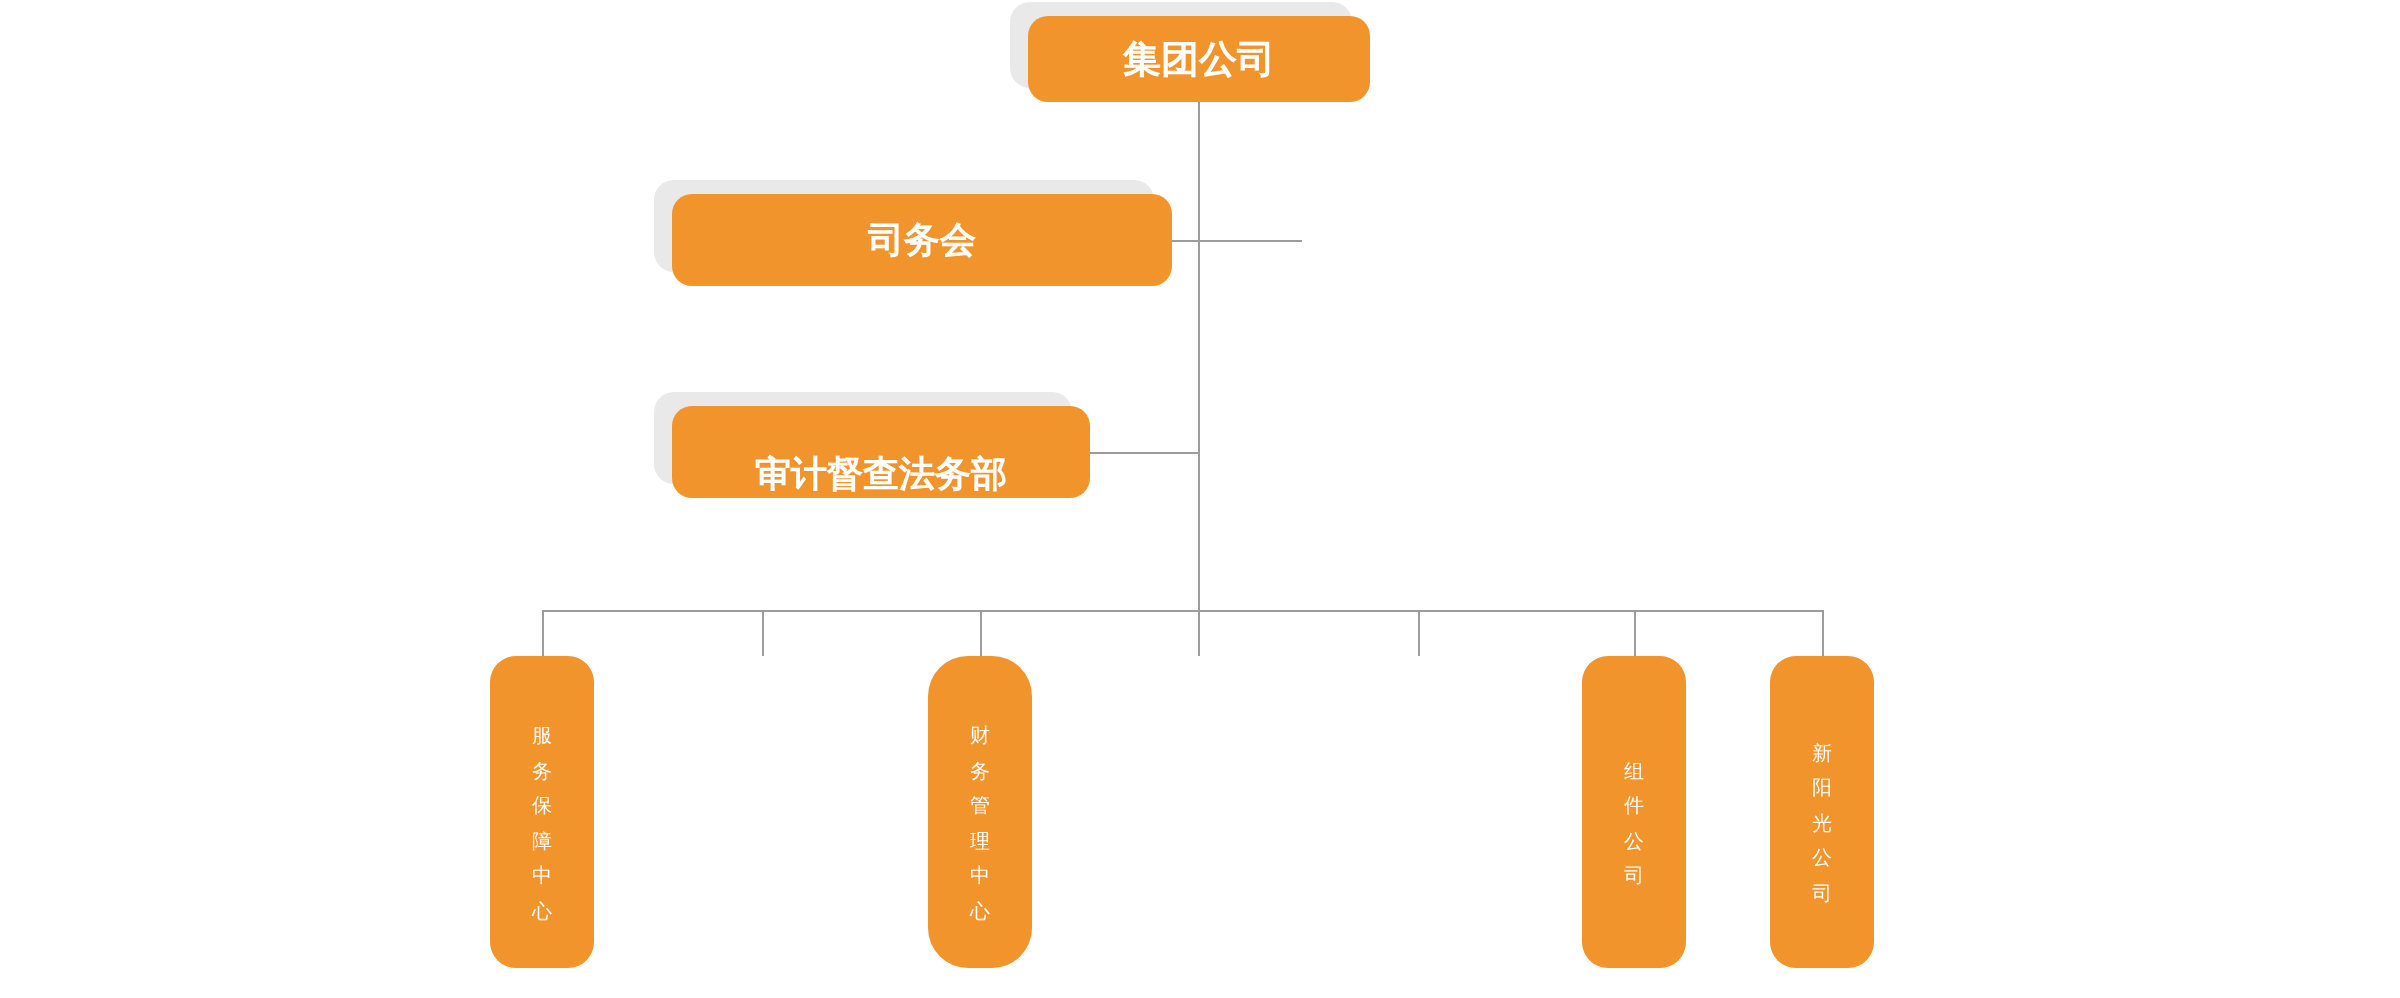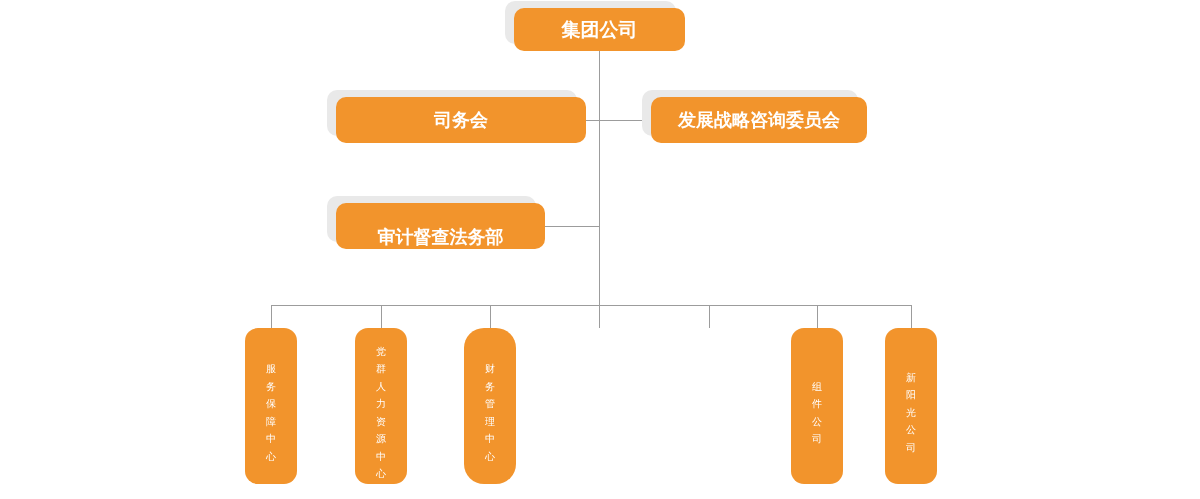--- a/index.html
+++ b/index.html
@@ -104,33 +104,27 @@
   <div class="line v drop6"></div>
   <div class="line v drop7"></div>
 
   <div class="node hnode root">
     <span>集团公司</span>
   </div>
 
   <div class="node hnode l2a">
     <span>司务会</span>
   </div>
-  <div class="node hnode l2b">
-    <span>发展战略咨询委员会</span>
-  </div>
 
   <div class="node hnode l3a">
     <span>审计督查法务部</span>
   </div>
 
   <div class="node vnode d1">
     <span class="vtext">服务保障中心</span>
-  </div>
-  <div class="node vnode d2">
-    <span class="vtext">党群人力资源中心</span>
   </div>
   <div class="node vnode d3">
     <span class="vtext">财务管理中心</span>
   </div>
   <div class="node vnode d6">
     <span class="vtext">组件公司</span>
   </div>
   <div class="node vnode d7">
     <span class="vtext">新阳光公司</span>
   </div>

